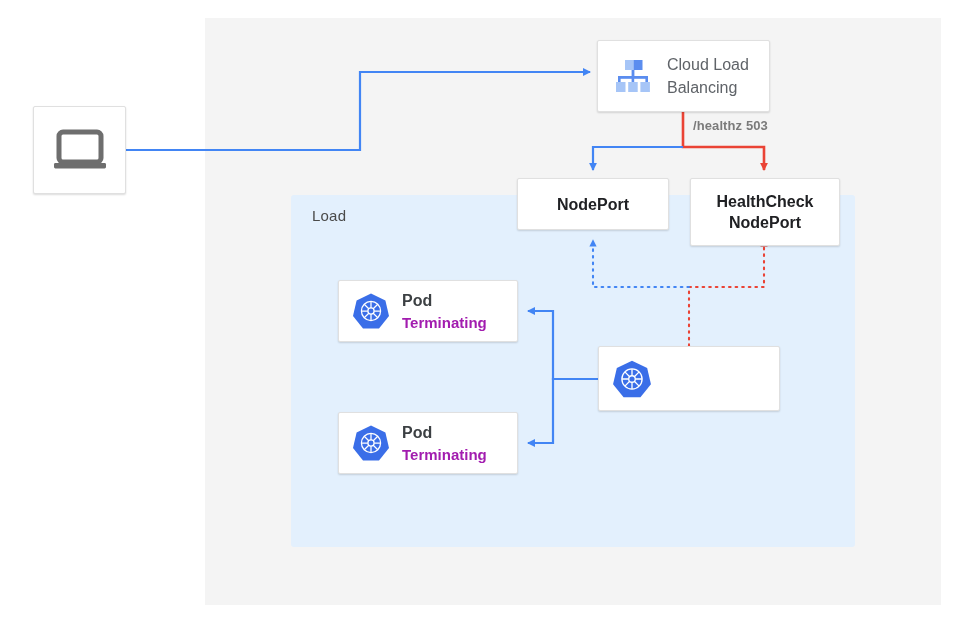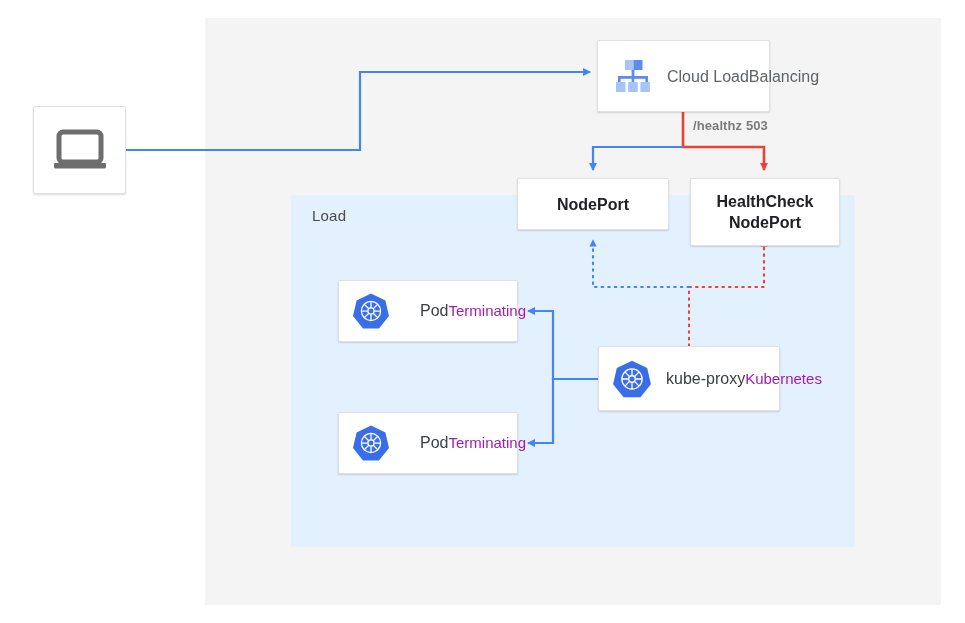--- a/index.html
+++ b/index.html
@@ -59,21 +59,21 @@
     align-items: center;
   }
   .card-icon {
     flex: 0 0 auto;
     display: flex;
     align-items: center;
     justify-content: center;
   }
   .card-text {
     display: flex;
-    flex-direction: row;
+    flex-direction: column;
     justify-content: center;
   }
   .card-title {
     font-size: 16px;
     color: #3c4043;
     line-height: 22px;
     white-space: nowrap;
   }
   .card-sub {
     font-size: 15px;
@@ -116,21 +116,21 @@
   }
   .nodeport-box { left: 517px; top: 178px; width: 152px; height: 52px; }
   .healthcheck-box { left: 690px; top: 178px; width: 150px; height: 68px; }
 
   
   .pod-box {
     width: 180px;
     height: 62px;
     padding-left: 13px;
   }
-  .pod-box .card-text { margin-left: 30px; }
+  .pod-box .card-text { margin-left: 12px; font-weight: bold; }
   .pod-a { left: 338px; top: 280px; }
   .pod-b { left: 338px; top: 412px; }
   .kproxy-box {
     left: 598px;
     top: 346px;
     width: 182px;
     height: 65px;
     padding-left: 13px;
   }
   .kproxy-box .card-text { margin-left: 14px; }
@@ -288,19 +288,15 @@
         <polygon points="19,1.6 33.4,8.6 37,24.1 27,36.4 11,36.4 1,24.1 4.6,8.6" fill="#3a6ee8"></polygon>
         <g fill="none" stroke="#ffffff" stroke-width="1.25">
           <circle cx="19" cy="19" r="9.6"></circle>
           <circle cx="19" cy="19" r="3.1"></circle>
           <path d="M19 9.4 L19 15.9 M19 22.1 L19 28.6 M9.4 19 L15.9 19 M22.1 19 L28.6 19
                    M12.2 12.2 L16.8 16.8 M21.2 21.2 L25.8 25.8
                    M25.8 12.2 L21.2 16.8 M16.8 21.2 L12.2 25.8"></path>
         </g>
       </svg>
     </span>
-    <span class="card-text">
-      <span class="card-title">kube-proxy</span>
-      <span class="card-sub">Kubernetes</span>
-    </span>
   </div>
 
 </div>
 
 </body></html>

